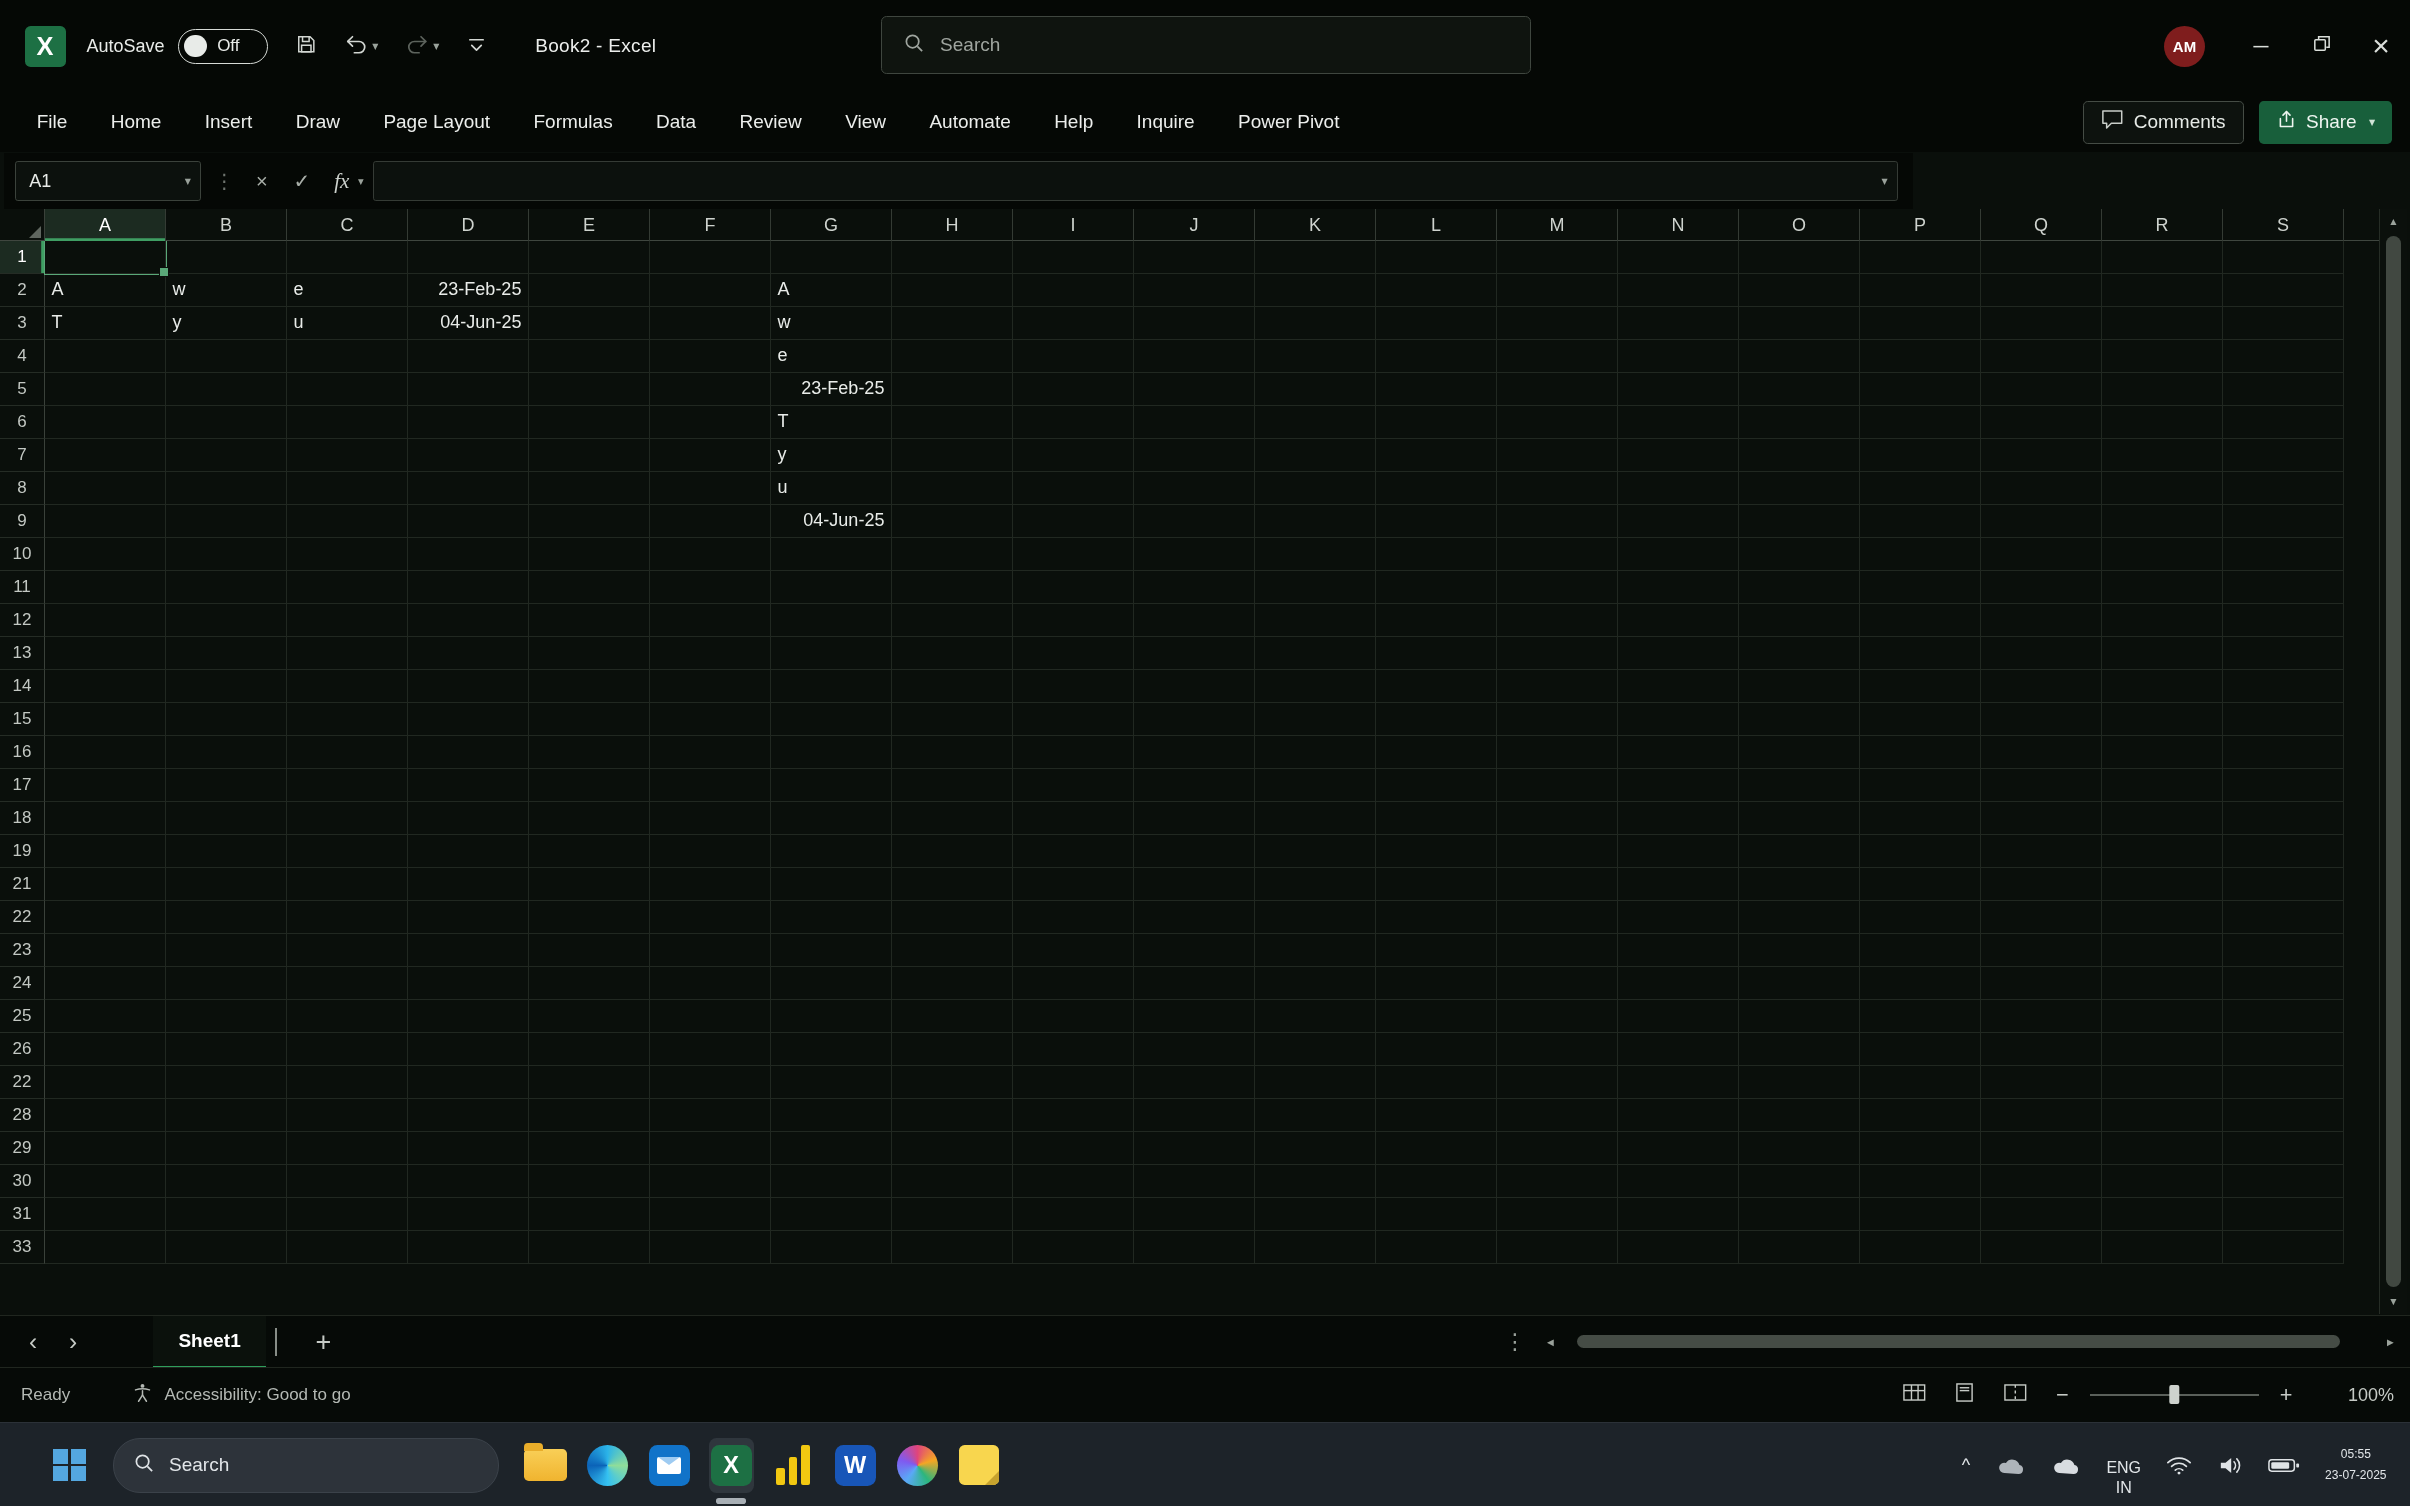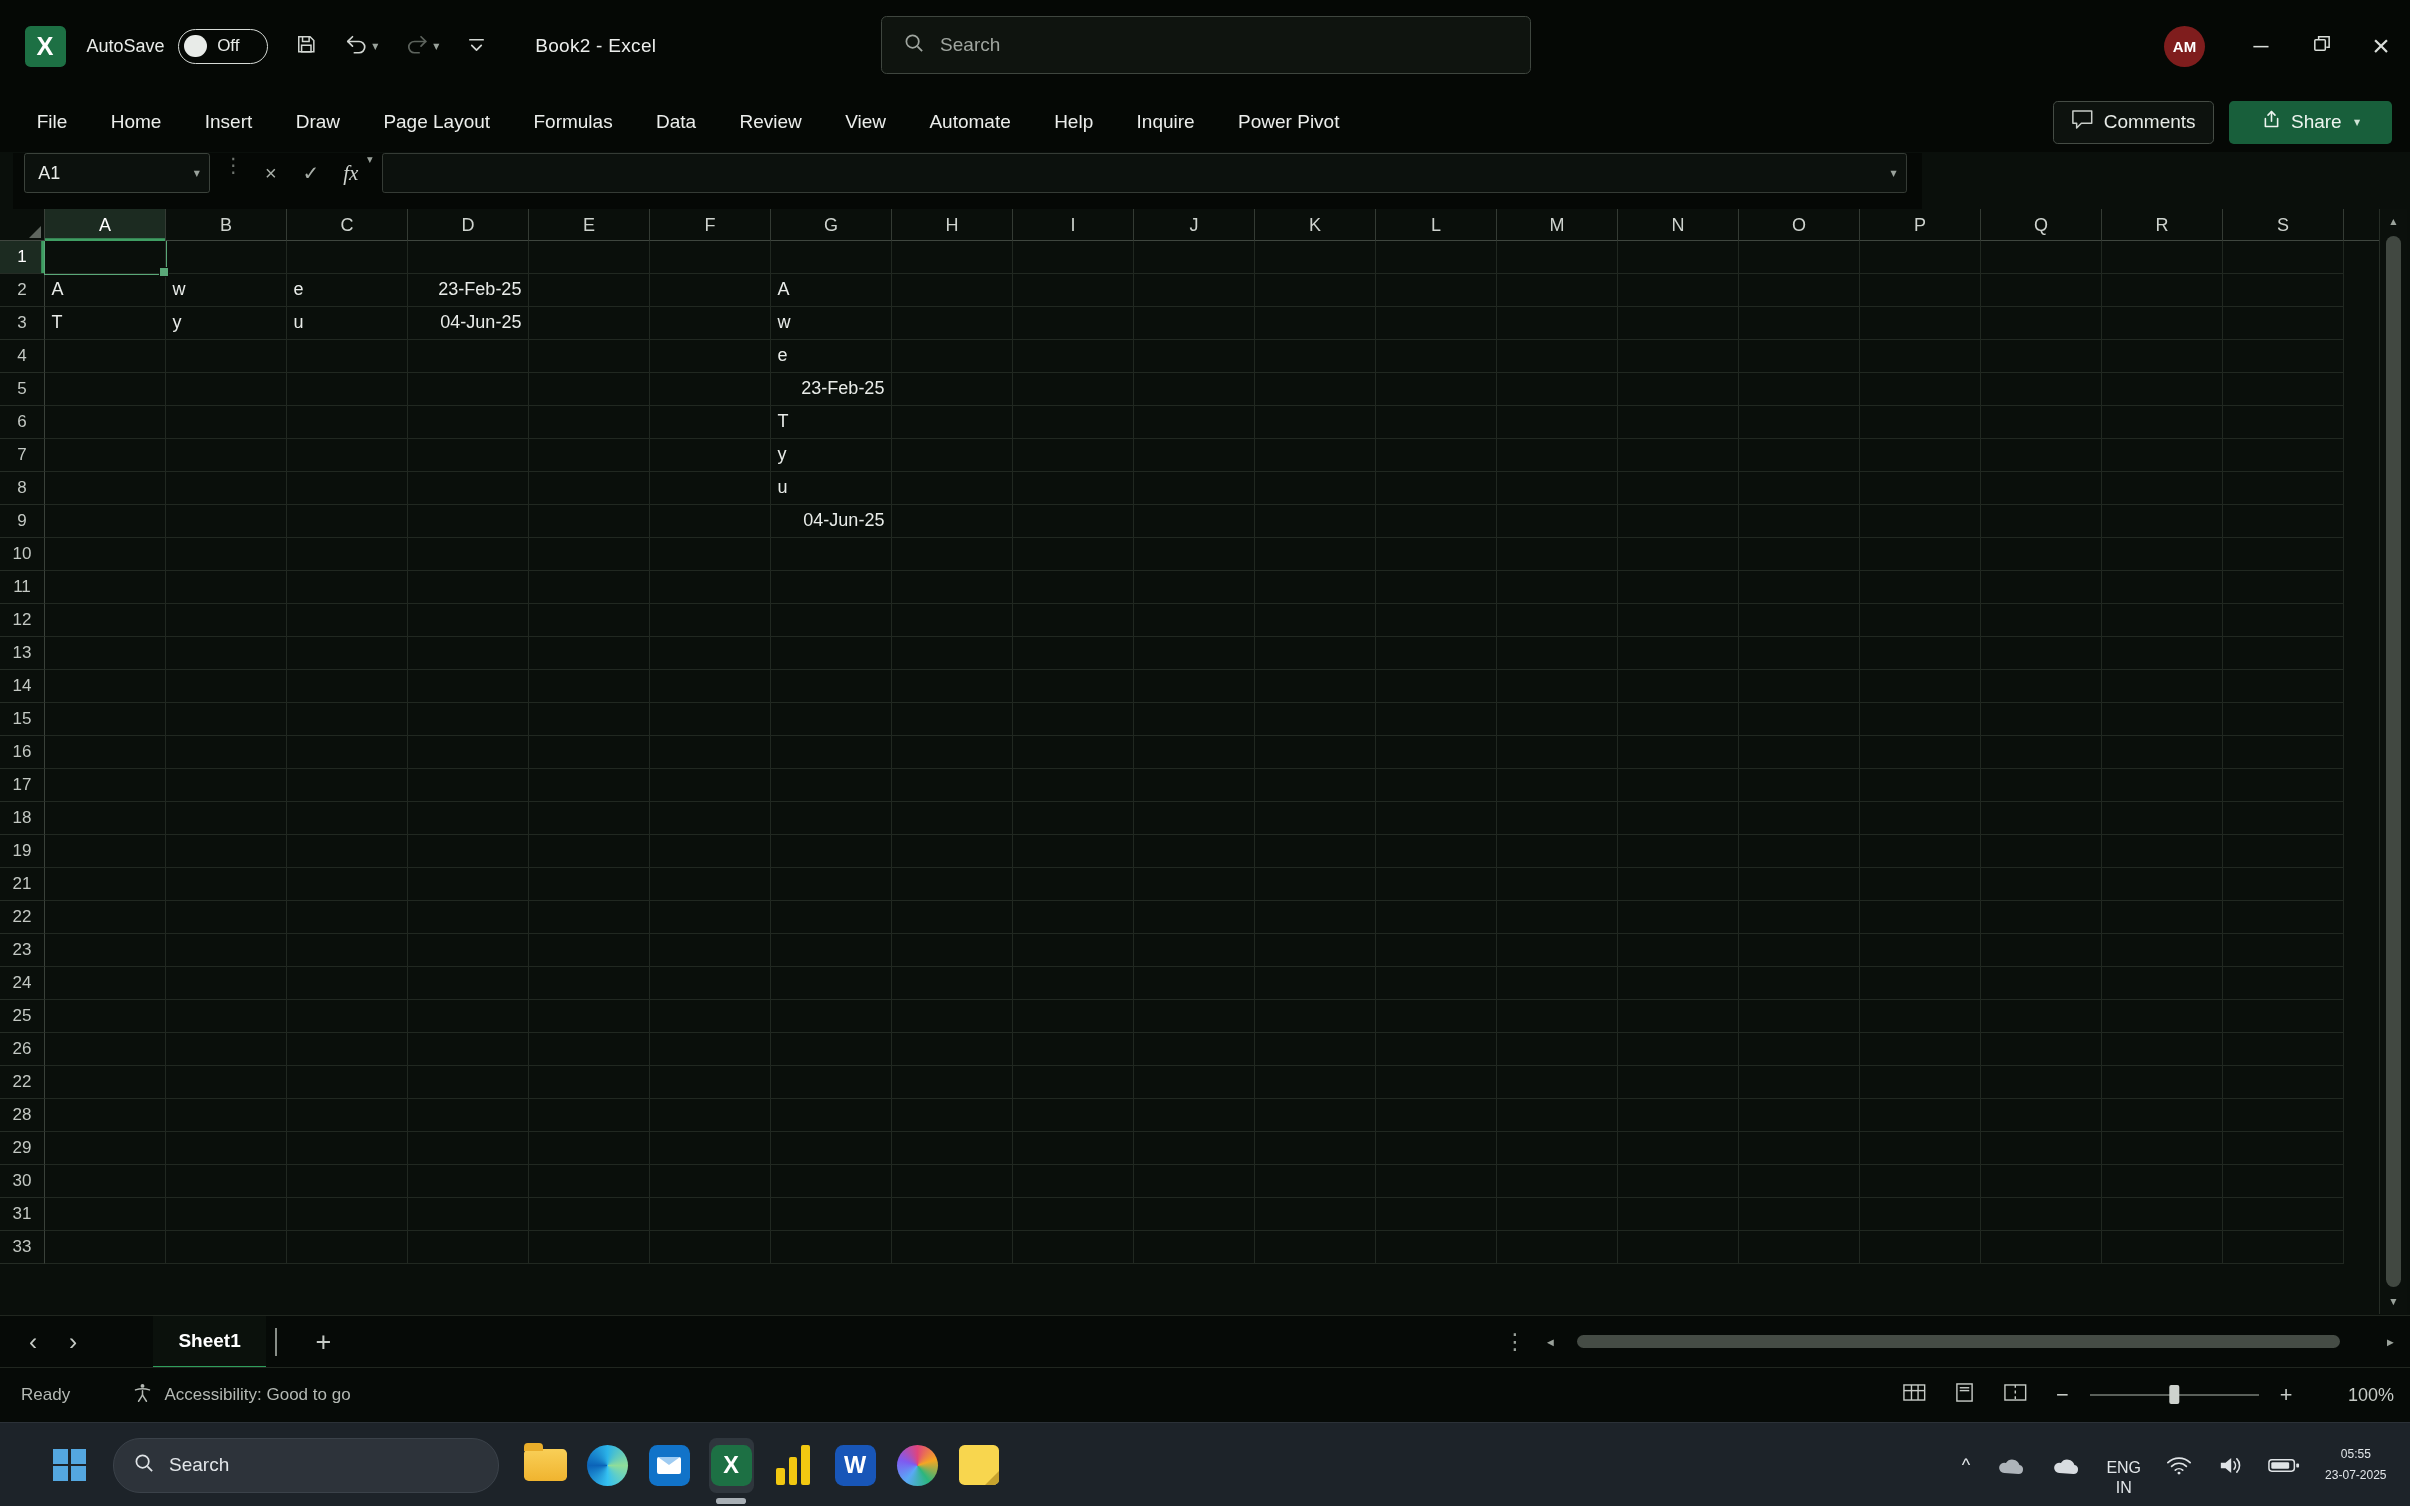--- a/index.html
+++ b/index.html
@@ -24,25 +24,25 @@
   .avatar { width:41px; height:41px; border-radius:50%; background:#7f1d1d; color:#fff; font-size:15px; font-weight:bold; display:flex; align-items:center; justify-content:center; margin-right:26px; }
   .cap-btn { width:60px; height:92px; display:flex; align-items:center; justify-content:center; color:#dadeda; font-size:21px; }
   .cap-close { font-size:30px; font-weight:300; }
 
   
   .ribbonbar { position:absolute; top:92px; left:0; width:2411px; height:60px; background:#050805; display:flex; align-items:center; }
   #ribbon-tabs { display:flex; margin-left:15px; }
   .ribbon-tab { padding:0 21.7px; font-size:19px; color:#eceeec; height:60px; display:flex; align-items:center; white-space:nowrap; }
   .ribbon-right { position:absolute; right:19px; top:0; height:60px; display:flex; align-items:center; gap:15px; }
   .comments-btn { height:43px; border:0.9px solid #454c45; border-radius:4.7px; background:#0d120e; display:flex; align-items:center; gap:10.4px; padding:0 17px; font-size:19px; color:#e6eae6; }
-  .share-btn { height:43px; border-radius:4.7px; background:#185f3b; display:flex; align-items:center; gap:9.4px; padding:0 32px; font-size:19px; color:#eef5f0; }
+  .share-btn { height:43px; border-radius:4.7px; background:#185f3b; display:flex; align-items:center; gap:9.4px; padding:0 17px; font-size:19px; color:#eef5f0; }
   .share-chev { font-size:12.2px; color:#cfe3d6; margin-left:2.8px; }
 
   
-  .formulabar { position:absolute; top:153px; left:13px; width:1909px; height:56px; background:#050805; display:flex; align-items:flex-start; }
+  .formulabar { position:absolute; top:153px; left:4px; width:1909px; height:56px; background:#050805; display:flex; align-items:center; }
   .name-box { width:186px; height:40px; margin-left:11.3px; background:#0c110d; border:0.9px solid #3b423b; border-radius:2.8px; display:flex; align-items:center; }
   .nb-text { margin-left:13px; font-size:18px; color:#e8ebe8; }
   .nb-chevron { margin-left:auto; margin-right:9.4px; font-size:12.2px; color:#9aa29b; }
   .fb-dots { margin:0 7.5px 0 13px; color:#6e746e; font-size:20px; }
   .fb-btn { width:40px; height:40px; display:flex; align-items:center; justify-content:center; font-size:20px; color:#a9afa9; }
   .fb-fx { font-style:italic; font-family:"Liberation Serif","DejaVu Serif",serif; font-size:21px; color:#cdd2cd; }
   .fx-chev { font-size:11.3px; color:#9aa29b; margin-left:-3.8px; }
   .fb-input { flex:1; height:40px; margin:0 15px 0 9.4px; background:#0c110d; border:0.9px solid #353b35; border-radius:2.8px; position:relative; }
   .fb-expand { position:absolute; right:9.4px; top:50%; transform:translateY(-50%); font-size:12.2px; color:#9aa29b; }
 

